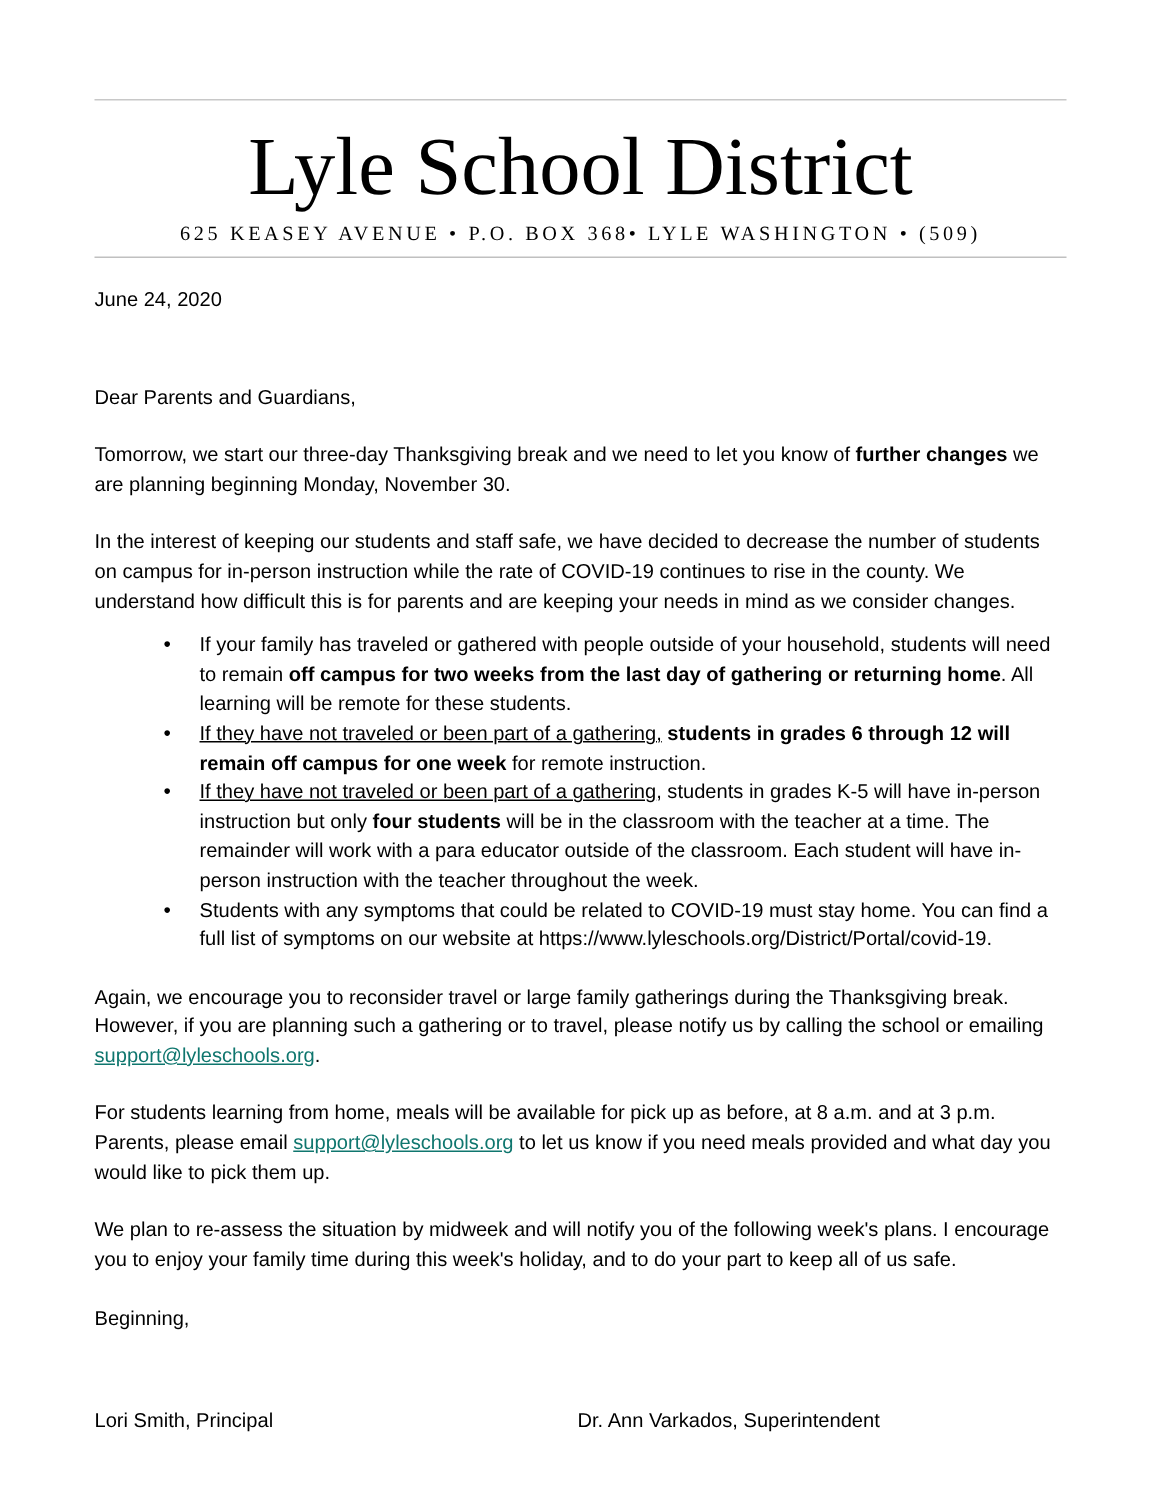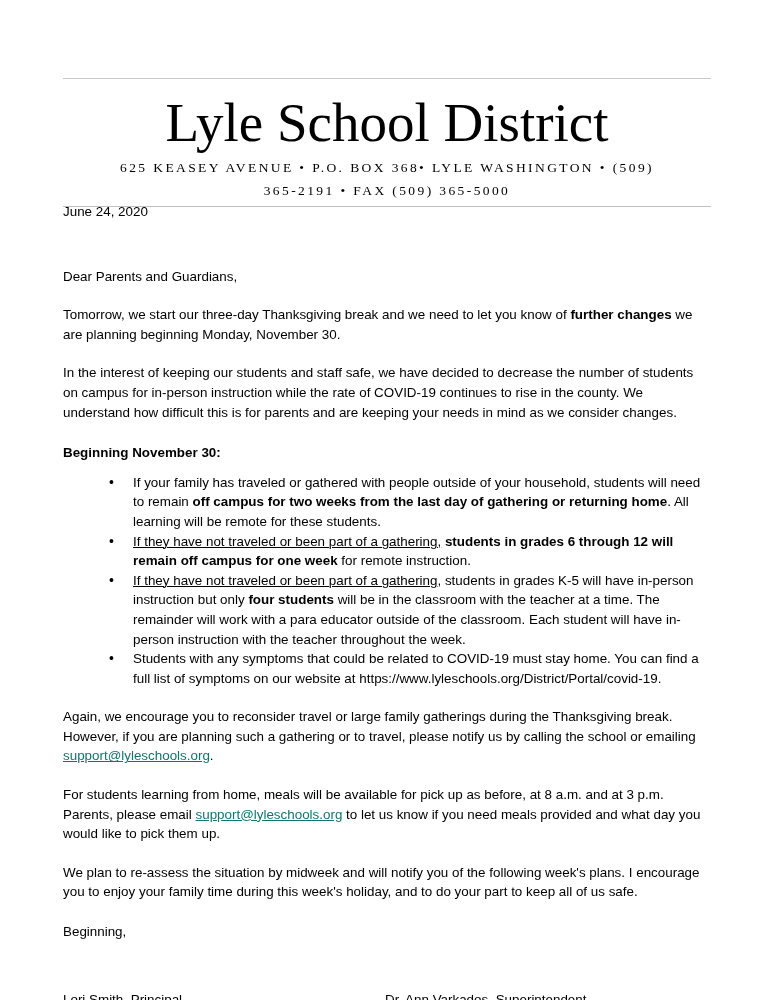--- a/index.html
+++ b/index.html
@@ -10,21 +10,21 @@
   body {
     width: 773px;
     height: 1000px;
     position: relative;
     font-family: "Liberation Sans", sans-serif;
     color: #000000;
     overflow: hidden;
   }
   .page {
     position: absolute;
-    left: 0; top: 16px;
+    left: 0; top: 4px;
     width: 773px;
     height: 840px;
     background: #ffffff;
   }
 
   
   .letterhead {
     position: absolute;
     left: 63px;
     top: 62px;
@@ -134,35 +134,33 @@
 </style>
 </head>
 <body>
 
 <div class="page">
 
   <div class="letterhead">
     <div class="rule-top"></div>
     <div class="district-name">Lyle School District</div>
     <div class="addr">625 KEASEY AVENUE • P.O. BOX 368• LYLE WASHINGTON • (509)</div>
-    <div class="addr">365-2191 • FAX (509) 365-5000</div>
     <div class="rule-bottom"></div>
   </div>
 
   <div class="letter">
 
     <div class="date">June 24, 2020</div>
 
     <div class="salutation">Dear Parents and Guardians,</div>
 
     <p class="para"><span>Tomorrow, we start our three-day Thanksgiving break and we need to let you know of </span><b>further changes</b><span> we are planning beginning Monday, November 30.</span></p>
 
     <p class="para">In the interest of keeping our students and staff safe, we have decided to decrease the number of students on campus for in-person instruction while the rate of COVID-19 continues to rise in the county.  We understand how difficult this is for parents and are keeping your needs in mind as we consider changes.</p>
 
-    <p class="subhead">Beginning November 30:</p>
 
     <ul class="bullets">
 
       <li>
         <span class="dot">•</span><span>If your family has traveled or gathered with people outside of your household, students will need to remain </span><b>off campus for two weeks from the last day of gathering or returning home</b><span>. All learning will be remote for these students.</span>
       </li>
 
       <li>
         <span class="dot">•</span><u class="plain">If they have not traveled or been part of a gathering,</u><b> students in grades 6 through 12 will remain off campus for one week</b><span> for remote instruction.</span>
       </li>

